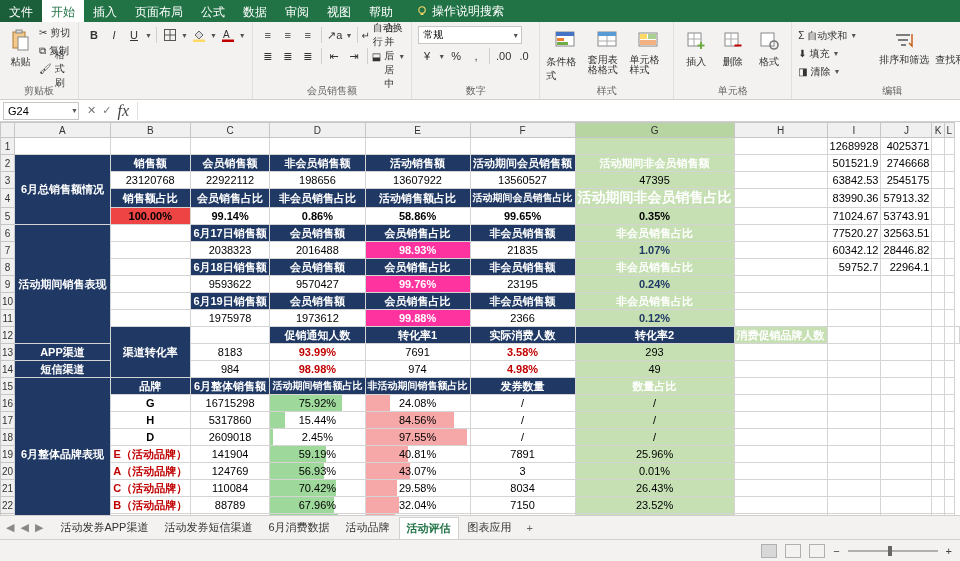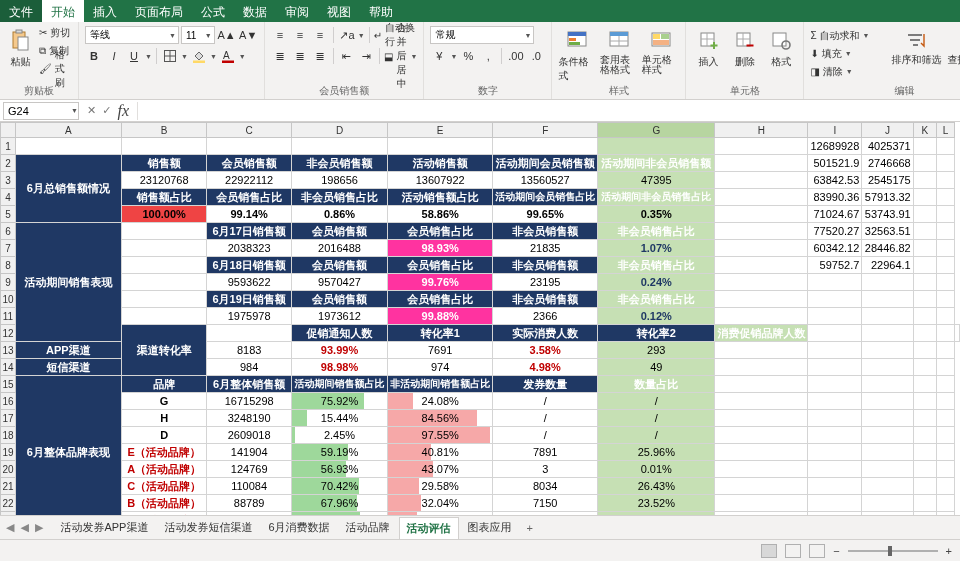--- a/index.html
+++ b/index.html
@@ -128,20 +128,29 @@
   <div class="titlebar">
     <div class="tab">文件</div>
     <div class="tab active">开始</div>
     <div class="tab">插入</div>
     <div class="tab">页面布局</div>
     <div class="tab">公式</div>
     <div class="tab">数据</div>
     <div class="tab">审阅</div>
     <div class="tab">视图</div>
     <div class="tab">帮助</div>
+    <div class="help-box">
+      <span class="bulb">
+        <svg width="12" height="12" viewBox="0 0 12 12">
+            <circle cx="6" cy="5" r="3.2" fill="none" stroke="#ffd966" stroke-width="1.1"></circle>
+            <rect x="4.6" y="8.4" width="2.8" height="1.6" fill="#ffd966"></rect>
+          </svg>
+      </span>
+      <span>操作说明搜索</span>
+    </div>
   </div>
 
   <div class="ribbon">
 
     <div class="rgroup" style="width:78px">
       <div class="rgroup-body">
         <div class="bigbtn">
           <span class="bigicon">
             <svg width="24" height="24" viewBox="0 0 24 24">
               <rect x="5" y="4" width="12" height="16" fill="#f5c98c" stroke="#b07b2f"></rect>
@@ -164,32 +173,20 @@
             <span>🖌</span>
             <span>格式刷</span>
           </div>
         </div>
       </div>
       <div class="rgroup-label">剪贴板</div>
     </div>
 
     <div class="rgroup" style="width:186px">
       <div class="rgroup-body" style="display:block; padding-top:2px;">
-        <div class="fontrow1">
-          <div class="combo" style="width:108px">
-            <span>等线</span>
-            <span class="caret">▼</span>
-          </div>
-          <div class="combo" style="width:38px">
-            <span>11</span>
-            <span class="caret">▼</span>
-          </div>
-          <div class="btn">A▲</div>
-          <div class="btn">A▼</div>
-        </div>
         <div class="fontrow2">
           <div class="btn bold">B</div>
           <div class="btn" style="font-style:italic">I</div>
           <div class="btn" style="text-decoration:underline">U</div>
           <div class="caret">▼</div>
           <div class="sep"></div>
           <div class="btn">
             <svg width="14" height="14" viewBox="0 0 14 14">
                 <rect x="1.5" y="1.5" width="11" height="11" fill="none" stroke="#555"></rect>
                 <line x1="7" y1="1.5" x2="7" y2="12.5" stroke="#555"></line>
@@ -479,21 +476,21 @@
         <td class="cell"></td>
       </tr>
 
       <tr>
         <td class="rowhdr">4</td>
         <td class="cell navy">销售额占比</td>
         <td class="cell navy">会员销售占比</td>
         <td class="cell navy">非会员销售占比</td>
         <td class="cell navy">活动销售额占比</td>
         <td class="cell navy" style="font-size:10px">活动期间会员销售占比</td>
-        <td class="cell navy sel-col" style="background:#1f3864; font-size:10px">活动期间非会员销售占比</td>
+        <td class="cell navy sel-col" style="background:#1f3864; font-size:14px">活动期间非会员销售占比</td>
         <td class="cell"></td>
         <td class="cell right-num">83990.36</td>
         <td class="cell right-num">57913.32</td>
         <td class="cell"></td>
         <td class="cell"></td>
       </tr>
 
       <tr>
         <td class="rowhdr">5</td>
         <td class="cell ctr bold green-bar">100.00%</td>
@@ -679,21 +676,21 @@
         <td class="cell"></td>
         <td class="cell"></td>
         <td class="cell"></td>
         <td class="cell"></td>
         <td class="cell"></td>
       </tr>
 
       <tr>
         <td class="rowhdr">17</td>
         <td class="cell ctr bold">H</td>
-        <td class="cell ctr">3248190</td>
+        <td class="cell ctr">5317860</td>
         <td class="cell ctr databar">
           <span class="fill" style="width:16%; background:#9ed89b"></span>
           <span class="txt">15.44%</span>
         </td>
         <td class="cell ctr databar">
           <span class="fill" style="width:85%; background:#f6a8a8"></span>
           <span class="txt">84.56%</span>
         </td>
         <td class="cell ctr">/</td>
         <td class="cell ctr sel-col">/</td>

